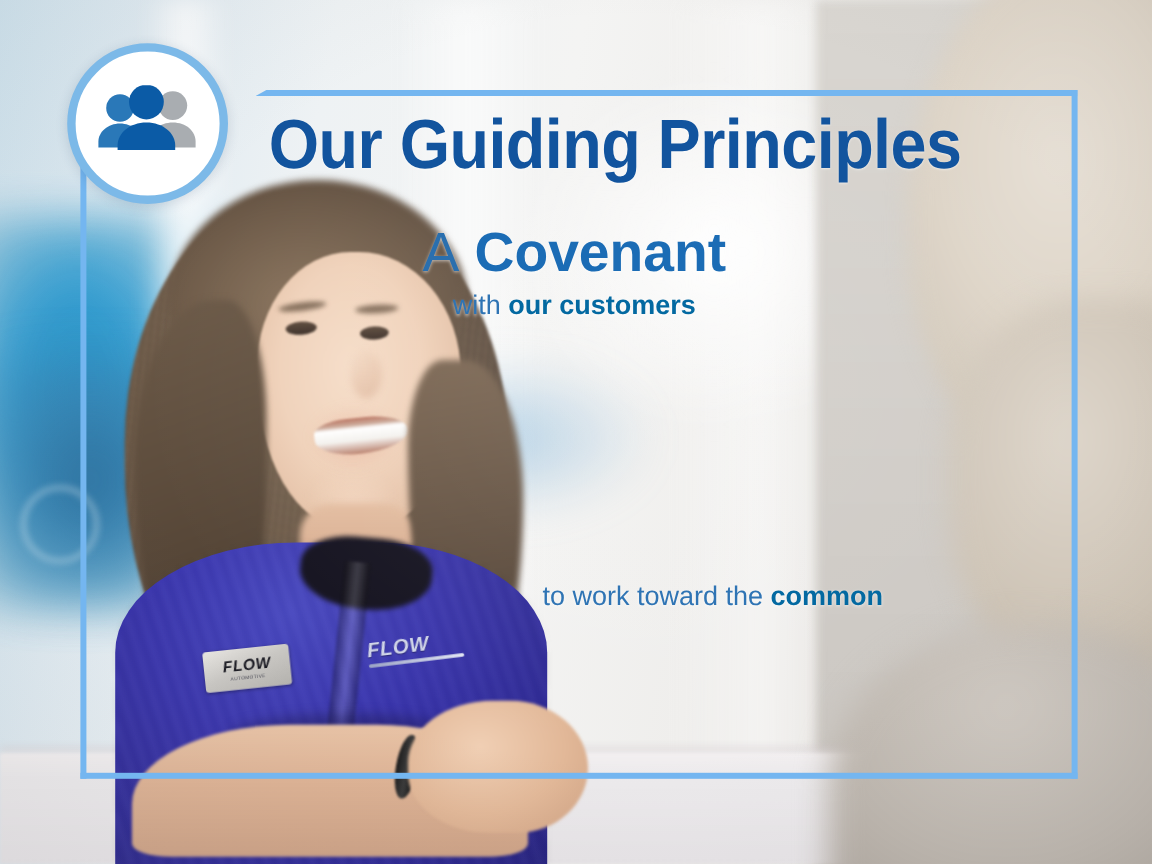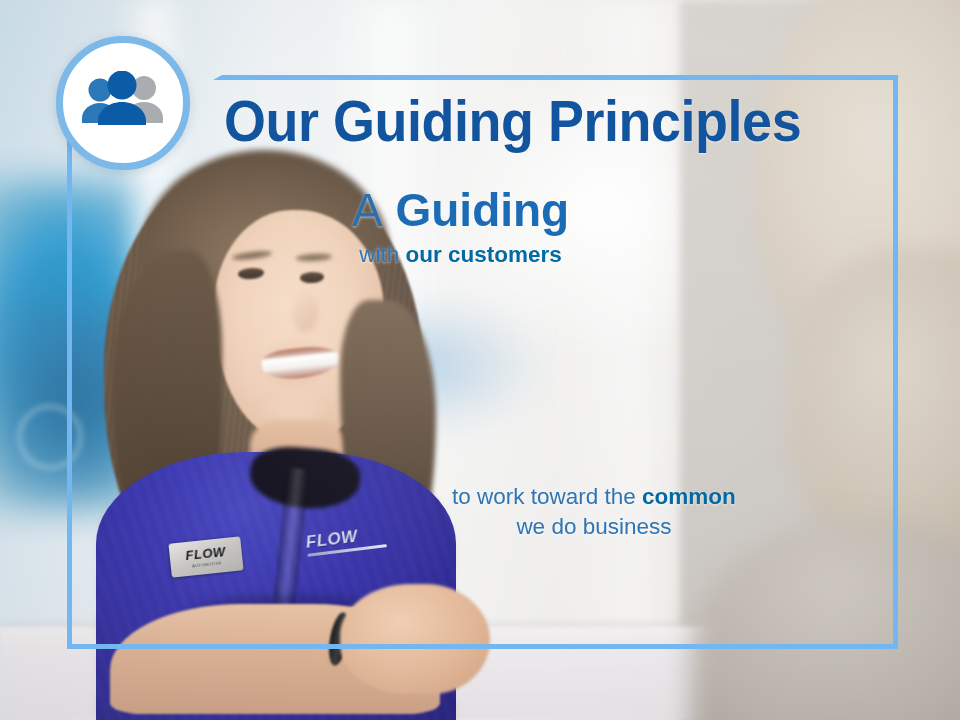--- a/index.html
+++ b/index.html
@@ -426,32 +426,31 @@
       <circle cx="45" cy="14" r="14.5" fill="#0b5ba6"></circle>
       <path d="M45 31 C59 31 69 40 69 50 L69 54 L21 54 L21 50 C21 40 31 31 45 31 Z" fill="#0b5ba6"></path>
     </svg>
   </div>
 
   <div class="headline">Our Guiding Principles</div>
 
   <div class="principle p1">
     <div class="p-main">
       <span class="lead">A</span>
-      <span class="word">Guiding</span>
+      <span class="word">Covenant</span>
     </div>
     <div class="p-sub">
       <div>
         <span>with </span><b>our customers</b>
       </div>
     </div>
   </div>
 
 
   <div class="principle p3">
     <div class="p-sub">
       <div class="line-c">
         <span>to work toward the </span><b>common</b>
       </div>
-      <div class="line-c">we do business</div>
     </div>
   </div>
 
 </div>
 
 </body></html>

